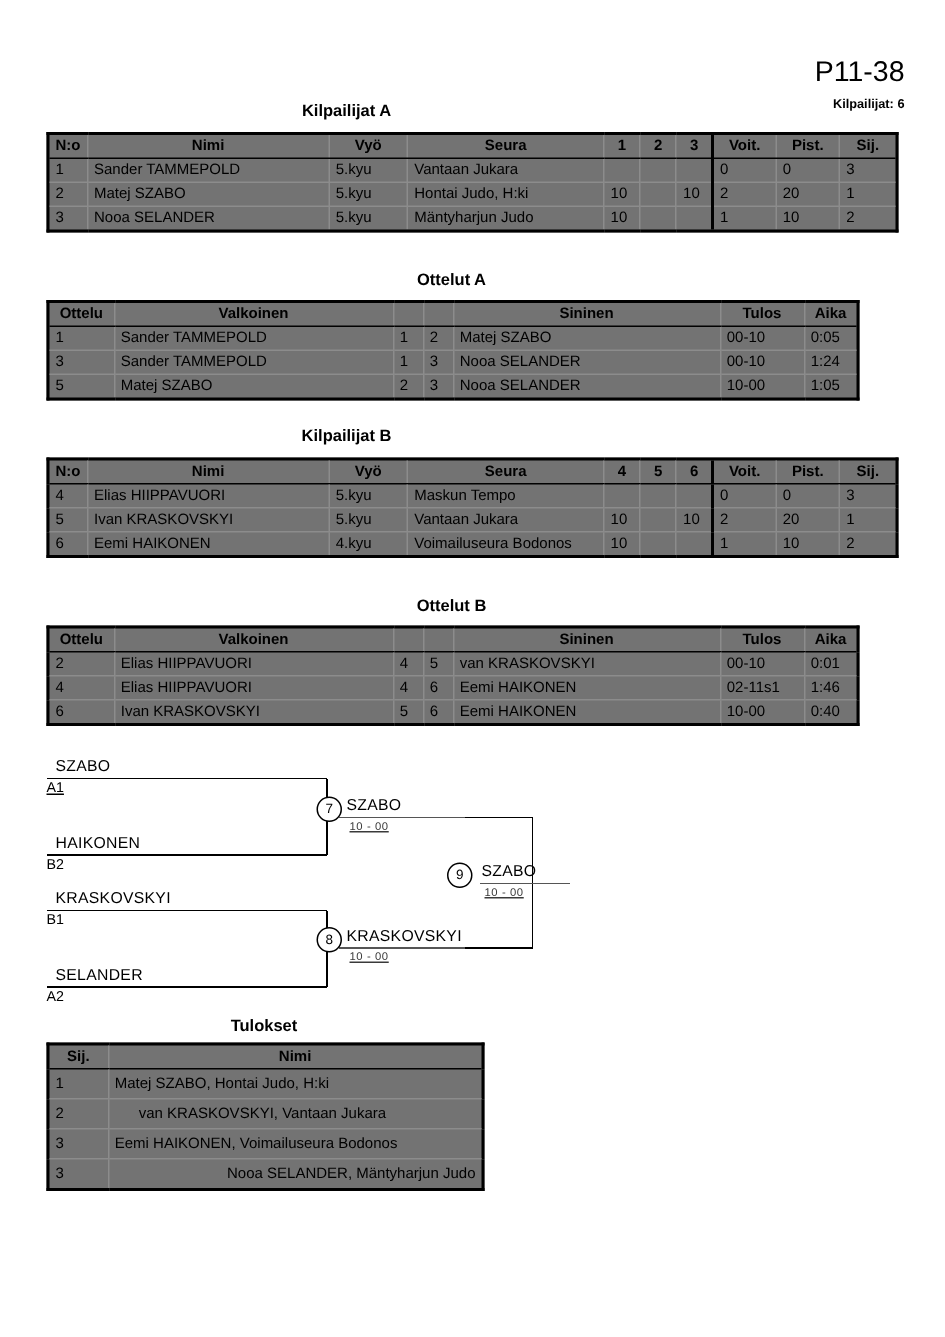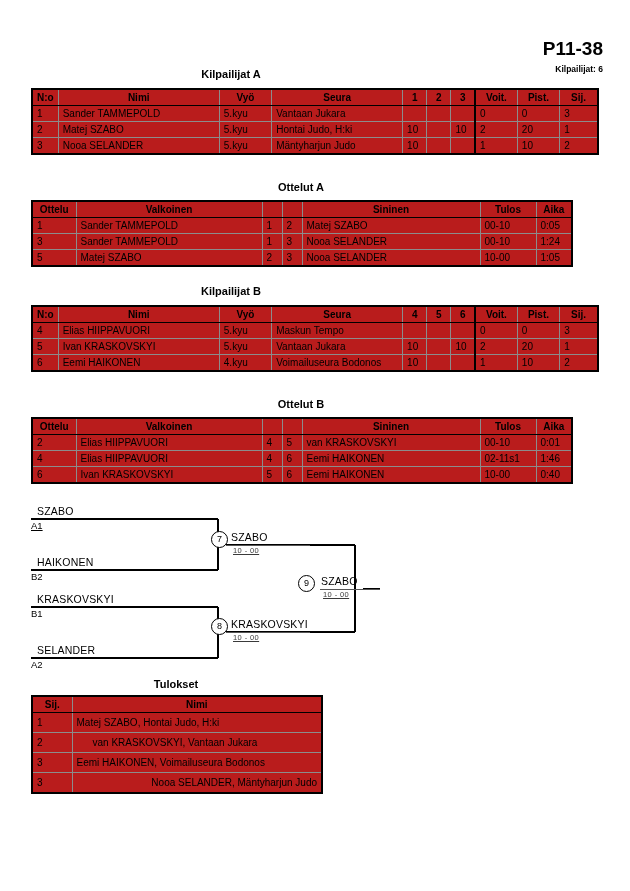--- a/index.html
+++ b/index.html
@@ -32,21 +32,21 @@
     letter-spacing: 0.1px;
     white-space: nowrap;
   }
   .title-row .seg { margin-right: 13px; }
   .title-row .seg:last-child { margin-right: 0; }
   .age-class {
     position: absolute;
     right: 27px;
     top: 0;
     font-size: 19px;
-    font-weight: bold;
+    font-weight: normal;
     white-space: nowrap;
   }
   .competitor-count {
     position: absolute;
     right: 27px;
     top: 26px;
     font-size: 8.5px;
     font-weight: bold;
     white-space: nowrap;
   }
@@ -59,21 +59,21 @@
     text-align: center;
     white-space: nowrap;
   }
 
   
   .tbl {
     position: absolute;
     border-collapse: collapse;
     table-layout: fixed;
     font-size: 10px;
-    background: #b91c1c;
+    background: #737373;
   }
   .tbl td, .tbl th {
     border: 1px solid #8c8c8c;
     padding: 0 4px;
     height: 15px;
     line-height: 15px;
     overflow: hidden;
     white-space: nowrap;
     font-weight: normal;
     text-align: left;

